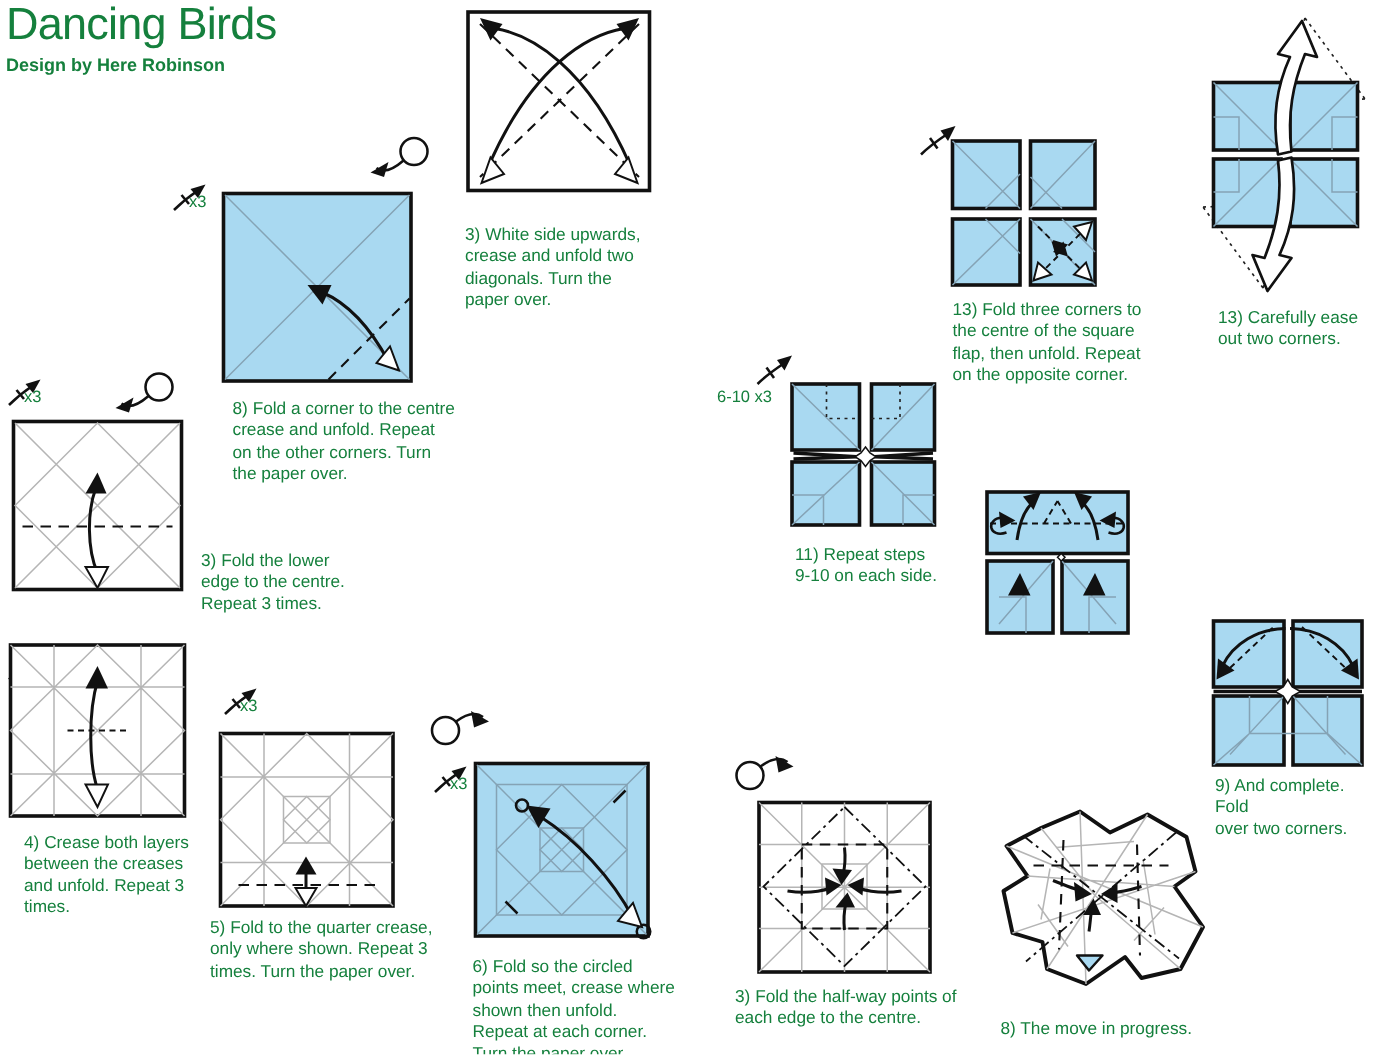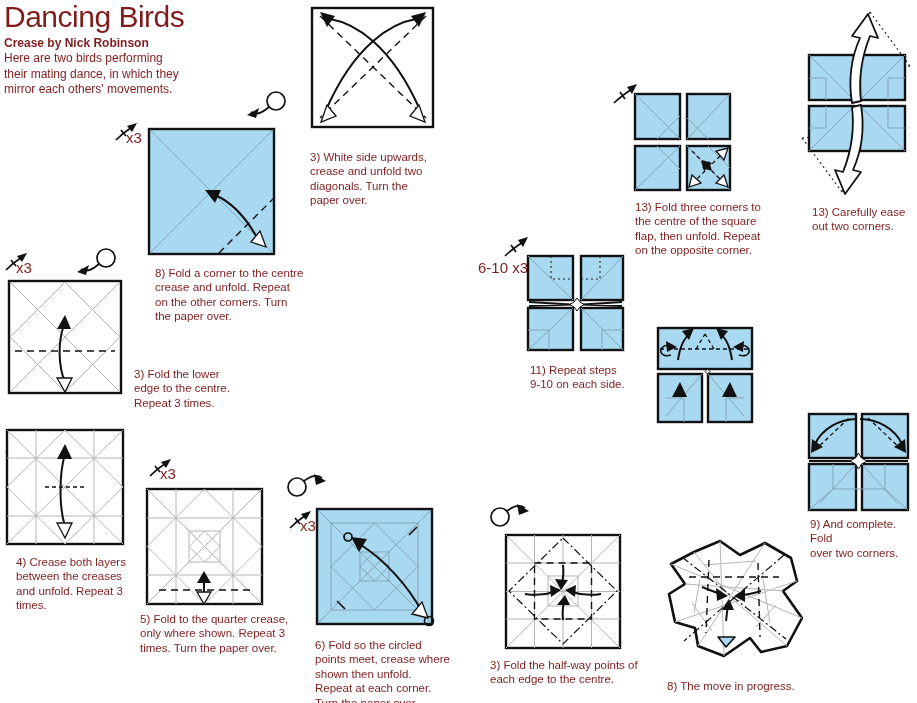--- a/index.html
+++ b/index.html
@@ -1,23 +1,23 @@
 <!DOCTYPE html>
 <html><head>
 <meta charset="utf-8">
 <style>
   html,body{margin:0;padding:0;background:#fff}
   .page{position:relative;width:917px;height:703px;background:#fff;overflow:hidden;
-        font-family:"Liberation Sans",sans-serif;color:#7f1d1d}
+        font-family:"Liberation Sans",sans-serif;color:#15803d}
   .abs{position:absolute}
   .caption{font-size:11.5px;line-height:1.25;white-space:pre-line}
   .title{font-size:30px;font-weight:400;letter-spacing:-0.5px}
   .byline{font-size:12px;font-weight:700}
   .intro{font-size:12px;line-height:1.3;white-space:pre-line}
-  .xlabel{font-size:15px}
+  .xlabel{font-size:11px}
   svg{display:block;overflow:visible}
   .pw{fill:#ffffff;stroke:#111;stroke-width:2.4}
   .pb{fill:#a9d9f1;stroke:#111;stroke-width:2.4}
   .cr{stroke:#b5b5b5;stroke-width:1;fill:none}
   .crb{stroke:#85a3b5;stroke-width:1;fill:none}
   .dsh{stroke:#111;stroke-width:1.4;fill:none;stroke-dasharray:7 5}
   .dshs{stroke:#111;stroke-width:1.3;fill:none;stroke-dasharray:4 3}
   .ddt{stroke:#111;stroke-width:1.2;fill:none;stroke-dasharray:8 3 2 3}
   .dot{stroke:#222;stroke-width:1.1;fill:none;stroke-dasharray:2 3}
   .ar{stroke:#111;stroke-width:2;fill:none}
@@ -27,24 +27,21 @@
   .gap{stroke:#111;stroke-width:2.2;fill:none}
   .star{fill:#fff;stroke:#111;stroke-width:1}
   .bigarrow{fill:#fff;stroke:#111;stroke-width:1.8;stroke-linejoin:round}
 </style>
 </head>
 <body>
 
 <div class="page">
 
   <div class="abs title" style="left:4px;top:0px">Dancing Birds</div>
-  <div class="abs byline" style="left:4px;top:36px">Crease by Nick Robinson</div>
-  <div class="abs intro" style="left:4px;top:51px">Here are two birds performing
-their mating dance, in which they
-mirror each others' movements.</div>
+  <div class="abs byline" style="left:4px;top:36px">Design by Here Robinson</div>
 
   <svg class="abs" style="left:310px;top:6px" width="126" height="124" viewBox="0 0 126 124">
     <rect x="2" y="2" width="121" height="119" class="pw"></rect>
     <path class="dsh" d="M10,10 L116,112 M116,10 L10,112"></path>
     <path class="ar" d="M16,104 C45,38 82,17 106,13"></path>
     <path class="ar" d="M110,104 C81,38 44,17 20,13"></path>
     <polygon class="hf" points="116,6 101,10 109,21"></polygon>
     <polygon class="hf" points="10,6 25,10 17,21"></polygon>
     <polygon class="hh" points="11,116 17,99 26,110"></polygon>
     <polygon class="hh" points="115,116 109,99 100,110"></polygon>

